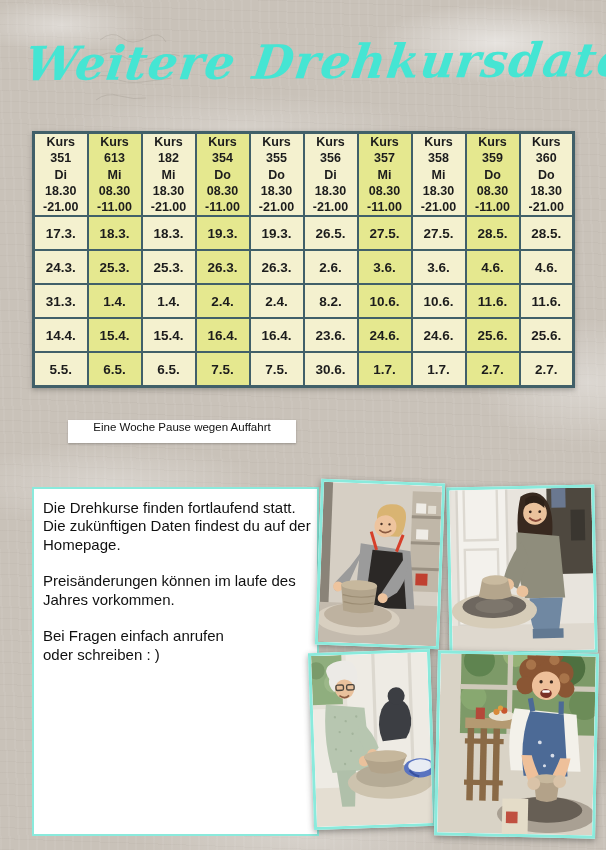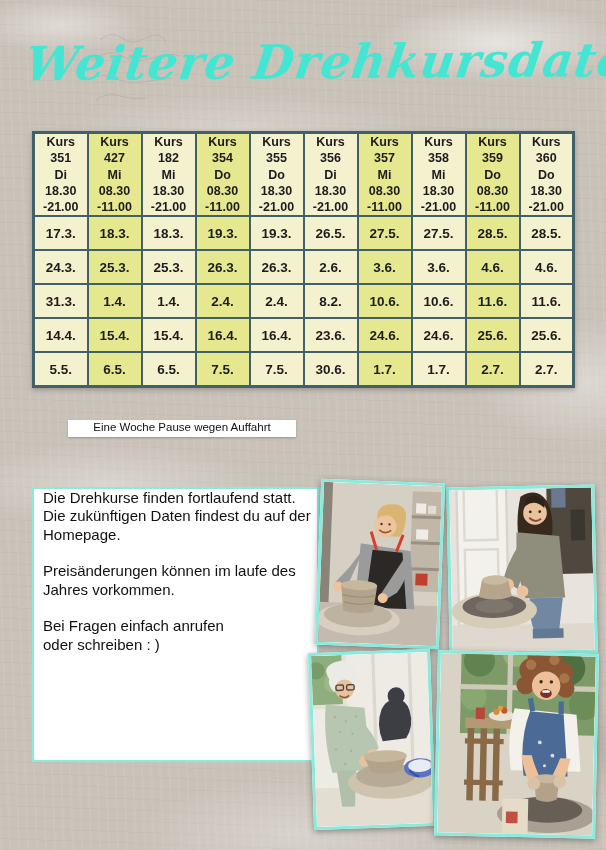--- a/index.html
+++ b/index.html
@@ -49,29 +49,29 @@
   }
   table.schedule th{
     height:77px;font-size:12.5px;font-weight:bold;line-height:1.3;vertical-align:middle;
   }
   table.schedule td{
     height:34px;font-size:13.5px;font-weight:bold;vertical-align:middle;
   }
   table.schedule .green{background:var(--cell-green);}
 
   .pause-banner{
-    position:absolute;left:68px;top:420px;width:228px;height:17px;z-index:5;
+    position:absolute;left:68px;top:420px;width:228px;height:23px;z-index:5;
     background:#ffffff;color:#111;font-size:11.5px;line-height:15px;text-align:center;
     box-shadow:0 1px 2px rgba(0,0,0,.25);white-space:nowrap;
   }
 
   .info-box{
-    position:absolute;left:32px;top:487px;width:287px;height:275px;z-index:2;
+    position:absolute;left:32px;top:487px;width:287px;height:349px;z-index:2;
     background:#ffffff;border:2px solid var(--photo-border);
-    padding:0 6px 8px 9px;color:#101010;
+    padding:10px 6px 8px 9px;color:#101010;
     font-size:15px;line-height:1.23;
   }
   .info-box .para{white-space:pre-line;margin:0 0 18px;}
   .info-box .para .bold{font-weight:bold;}
 
   .photo{
     position:absolute;margin:0;background:#fff;
     border:3px solid var(--photo-border);
     box-shadow:0 2px 6px rgba(40,40,38,.45);
     overflow:hidden;
@@ -98,21 +98,21 @@
       <tr id="schedule-head">
           <th>
             <div>Kurs</div>
             <div>351</div>
             <div>Di</div>
             <div>18.30</div>
             <div>-21.00</div>
           </th>
           <th class="green">
             <div>Kurs</div>
-            <div>427</div>
+            <div>613</div>
             <div>Mi</div>
             <div>08.30</div>
             <div>-11.00</div>
           </th>
           <th>
             <div>Kurs</div>
             <div>182</div>
             <div>Mi</div>
             <div>18.30</div>
             <div>-21.00</div>

